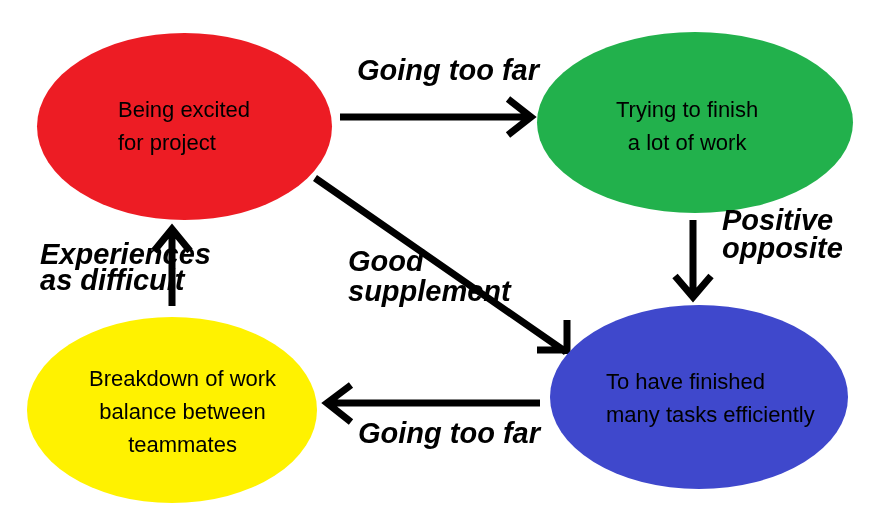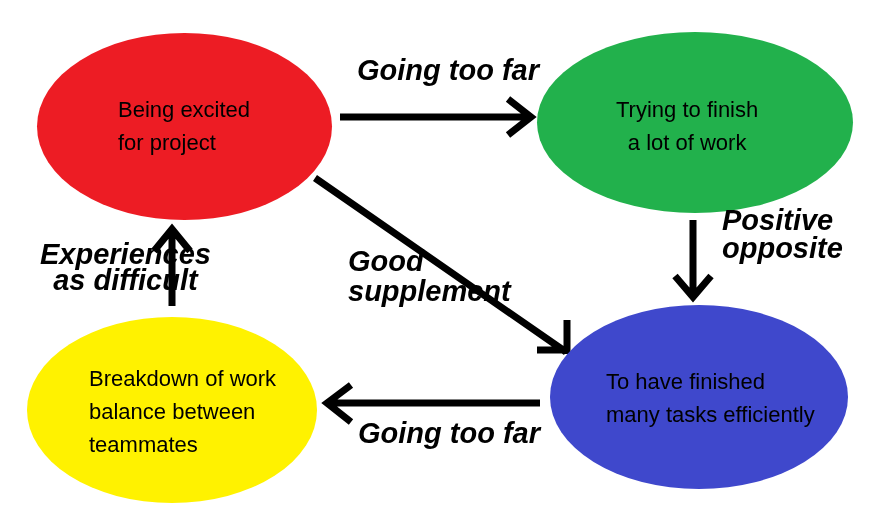--- a/index.html
+++ b/index.html
@@ -40,35 +40,35 @@
   .node-label {
     position: absolute;
     color: #000000;
     font-size: 22px;
     line-height: 33px;
     white-space: pre-line;
   }
   .t-red    { left: 118px; top: 93px;  }
   .t-green  { left: 616px; top: 93px; text-align: center;  }
   .t-blue   { left: 606px; top: 365px; }
-  .t-yellow { left: 89px;  top: 362px; }
+  .t-yellow { left: 89px;  top: 362px; text-align: center; }
   .edge-label {
     position: absolute;
     color: #000000;
     font-size: 29px;
     font-style: italic;
     font-weight: 600;
     line-height: 26px;
     white-space: pre-line;
   }
   .e-top      { left: 357px; top: 57px;  }
   .e-right    { left: 722px; top: 206px; line-height: 28px; }
   .e-middle   { left: 348px; top: 246px; line-height: 30px; }
   .e-bottom   { left: 358px; top: 420px; }
-  .e-left     { left: 40px;  top: 241px; text-align: center; }
+  .e-left     { left: 40px;  top: 241px; }
 </style>
 </head>
 <body>
 
 <div class="canvas">
 
   <svg class="arrows" width="870" height="525" viewBox="0 0 870 525" xmlns="http://www.w3.org/2000/svg">
     <path class="arrow" d="M340 117 L529 117 M508 99 L531 117 L508 135"></path>
     <path class="arrow" d="M693 220 L693 294 M675 276 L693 297 L711 276"></path>
     <path class="arrow" d="M315 178 L566 352 M567 320 L567 354 M537 350 L568 350"></path>

